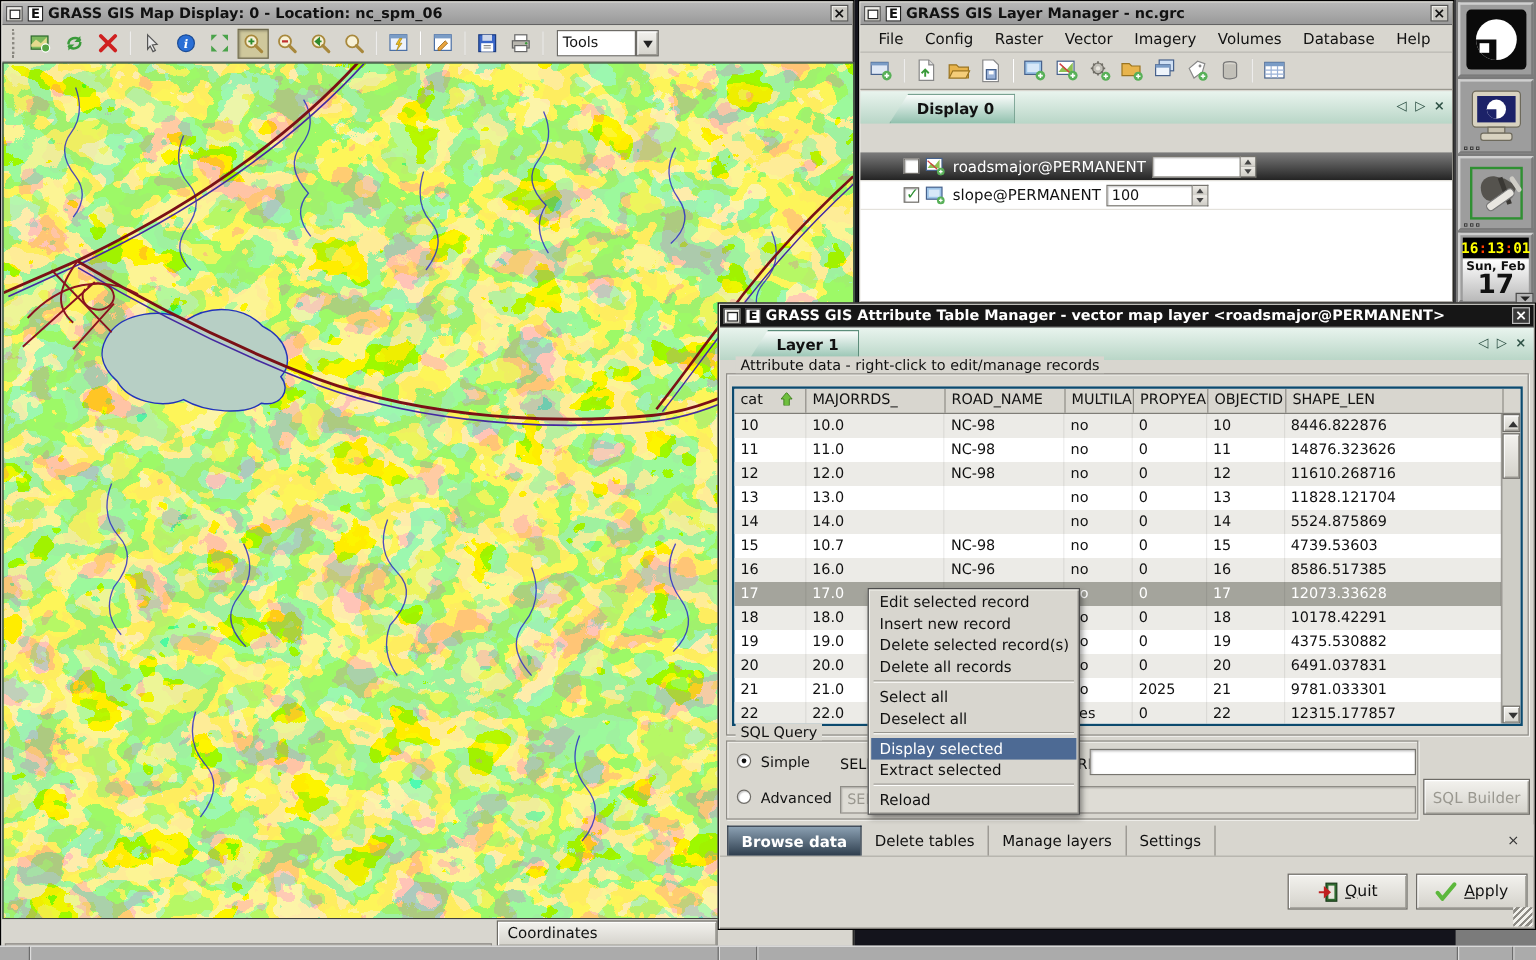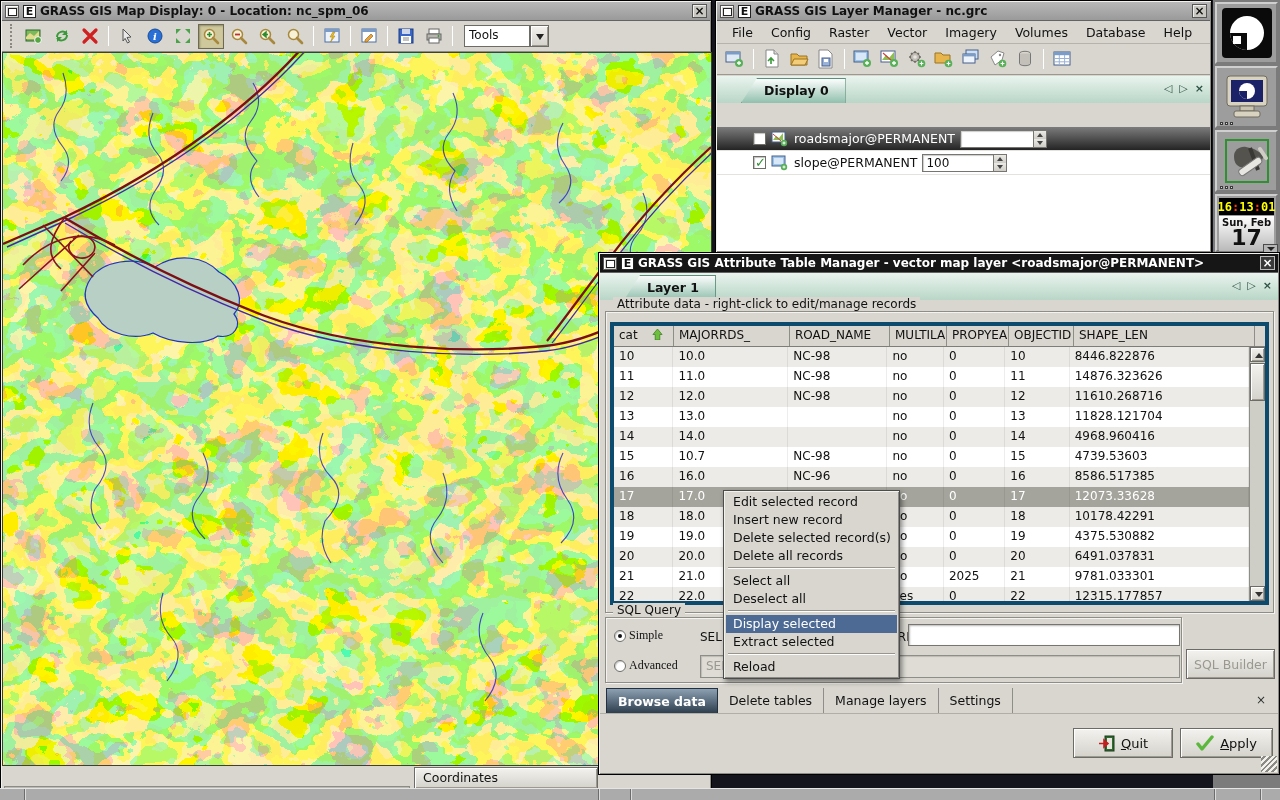--- a/index.html
+++ b/index.html
@@ -100,41 +100,41 @@
 
   
   #at-win { left:598px; top:252px; width:682px; height:523px; }
   #at-tabstrip { top:20px; }
   .groupbox { position:absolute; border:1px solid #8f8d87;
         box-shadow: inset 1px 1px 0 #f4f3ef, 1px 1px 0 #f4f3ef; }
   .gb-label { position:absolute; font-size:12px; background:#d8d6cf; padding:0 4px; }
   #gb-attr { left:6px; top:58px; width:669px; height:302px; }
   #gb-attr-label { left:14px; top:44px; }
   #attr-table { position:absolute; left:4px; top:10px; width:659px; height:283px; background:#fff;
-        border:4px solid #0c4a6e; overflow:hidden; }
+        border:2px solid #0c4a6e; overflow:hidden; }
   .th-row { display:flex; height:21px; background:#d8d6cf; border-bottom:1px solid #7f7d77; }
   .th { border-right:1px solid #8f8d87; padding:2px 0 0 5px; font-size:12px; white-space:nowrap; overflow:hidden; position:relative; }
   .sort-arrow { display:inline-block; width:11px; height:11px; margin-left:14px; position:relative; top:1px; }
   .c0{width:60px;} .c1{width:116px;} .c2{width:100px;} .c3{width:57px;} .c4{width:62px;} .c5{width:65px;} .c6{width:181px;}
   .tbody { position:absolute; left:0; top:21px; right:16px; bottom:0; }
   .tr { display:flex; height:20px; }
   .tr:nth-child(odd) { background:#ecebe7; }
   .tr.selected { background:#a4a49c !important; color:#fff; }
   .td { padding:2px 0 0 5px; font-size:12px; white-space:nowrap; overflow:hidden; border-right:1px solid rgba(0,0,0,0.07); }
   .vscroll { position:absolute; right:0; top:21px; bottom:0; width:16px; background:#cecdc6;
         border-left:1px solid #8f8d87; }
   .sbtn { position:absolute; left:0; width:15px; height:15px; }
   .sbtn::after { content:""; position:absolute; left:4px; border-left:4px solid transparent; border-right:4px solid transparent; }
   .sbtn.up { top:0; } .sbtn.up::after { top:5px; border-bottom:5px solid #333; }
   .sbtn.down { bottom:0; } .sbtn.down::after { top:5px; border-top:5px solid #333; }
   .sthumb { position:absolute; left:0; top:16px; width:15px; height:38px; }
 
   #gb-sql { left:6px; top:364px; width:577px; height:66px; }
   #gb-sql-label { left:14px; top:350px; }
-  .sql-row { position:absolute; left:8px; display:flex; align-items:center; gap:3px;font-family:Liberation Serif, serif; }
+  .sql-row { position:absolute; left:8px; display:flex; align-items:flex-start; gap:8px; }
   #sql-simple-row { top:10px; }
   #sql-adv-row { top:40px; }
   .sql-clause { position:absolute; left:94px; top:12px; font-size:12px; white-space:nowrap; }
   #sql-where-input { position:absolute; left:302px; top:6px; width:272px; height:22px; padding:3px 4px; font-size:12px; }
   #sql-adv-input { position:absolute; left:94px; top:37px; width:480px; height:23px; padding:3px 5px;
         font-size:12px; color:#9a9890; background:#dedcd5; border:1px solid #8f8d87;
         box-shadow: inset 1px 1px 1px rgba(0,0,0,.15); white-space:nowrap; overflow:hidden; }
   #sql-builder-btn { position:absolute; left:587px; top:396px; width:89px; height:30px;
         text-align:center; padding-top:7px; color:#9a9890; font-size:12.5px; }
 
@@ -644,21 +644,21 @@
           <span class="td c5">13</span>
           <span class="td c6">11828.121704</span>
         </div>
           <div class="tr">
           <span class="td c0">14</span>
           <span class="td c1">14.0</span>
           <span class="td c2"></span>
           <span class="td c3">no</span>
           <span class="td c4">0</span>
           <span class="td c5">14</span>
-          <span class="td c6">4968.960416</span>
+          <span class="td c6">5524.875869</span>
         </div>
           <div class="tr">
           <span class="td c0">15</span>
           <span class="td c1">10.7</span>
           <span class="td c2">NC-98</span>
           <span class="td c3">no</span>
           <span class="td c4">0</span>
           <span class="td c5">15</span>
           <span class="td c6">4739.53603</span>
         </div>

